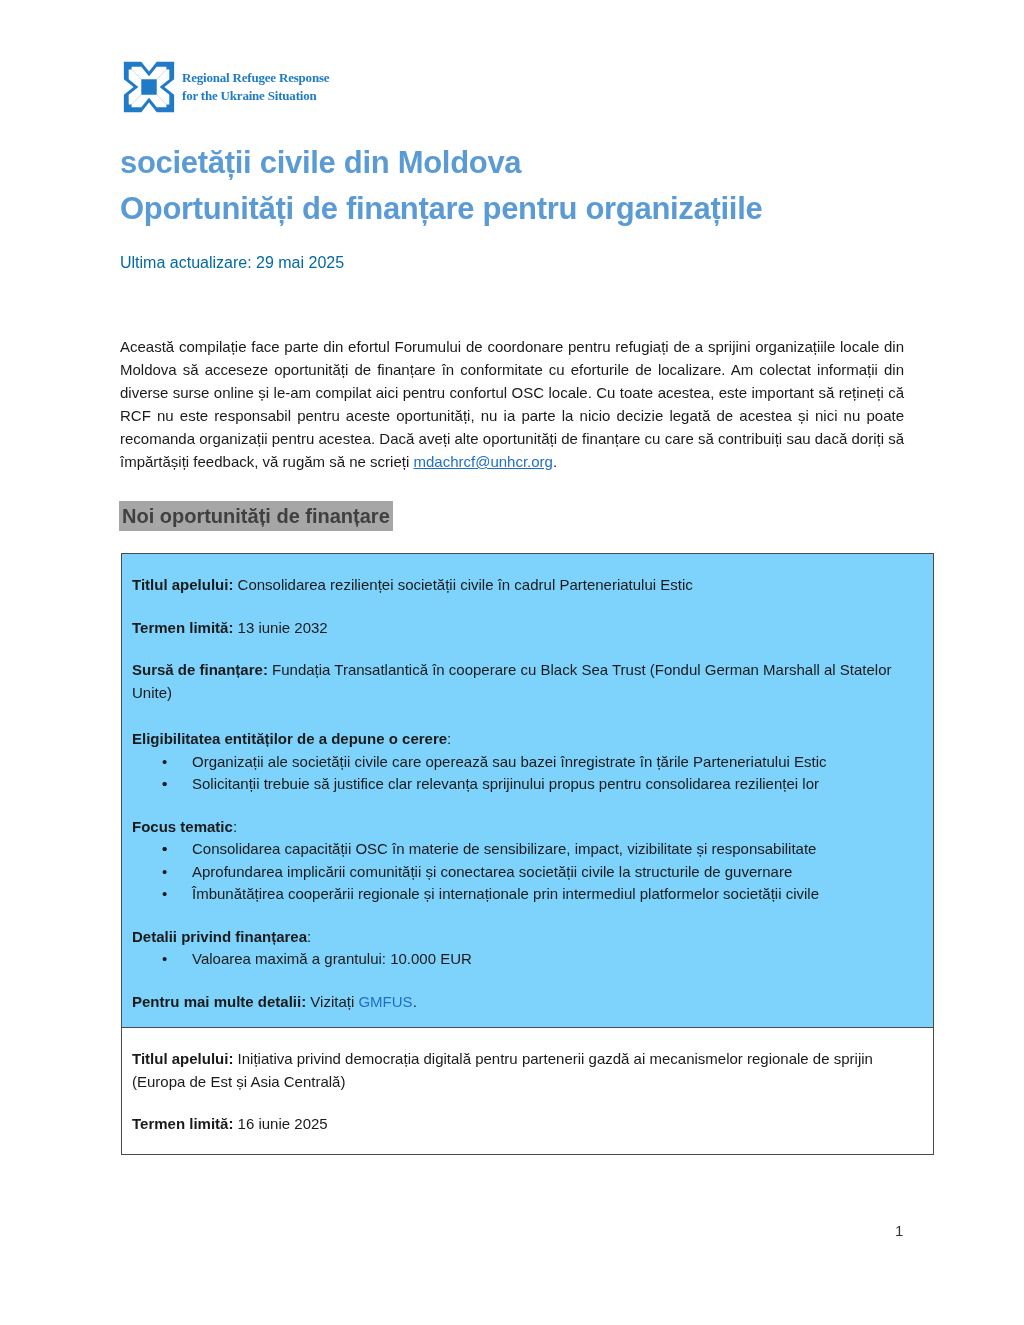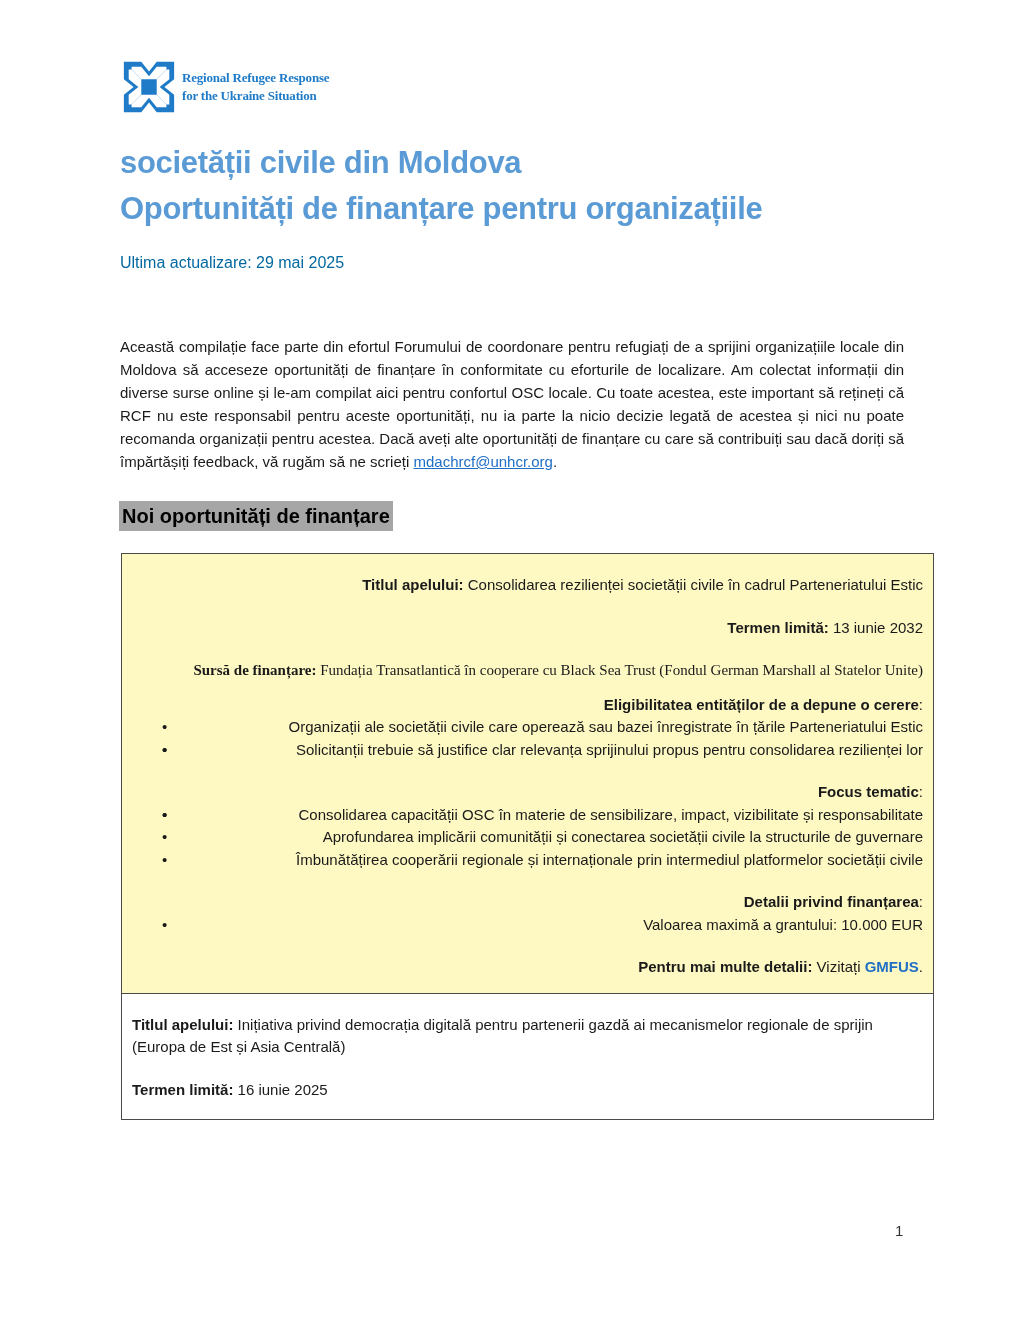--- a/index.html
+++ b/index.html
@@ -4,34 +4,34 @@
 <style>
   html, body { margin: 0; padding: 0; background: #ffffff; }
   body { width: 1024px; height: 1325px; position: relative; font-family: "Liberation Sans", "DejaVu Sans", sans-serif; color: #1a1a1a; overflow: hidden; }
   .logo { position: absolute; left: 120px; top: 58px; display: flex; align-items: center; }
   .logo svg { width: 58px; height: 58px; }
   .logo-text { margin-left: 4px; color: #1f7bc8; font-size: 13px; line-height: 18px; font-weight: bold; letter-spacing: -0.2px; font-family: Liberation Serif, serif; }
   .title { position: absolute; left: 120px; top: 140px; width: 780px; color: #5b9bd5; font-size: 31px; font-weight: bold; line-height: 46px; letter-spacing: -0.3px; }
   .updated { position: absolute; left: 120px; top: 254px; color: #0369a1; font-size: 16px; }
   .intro { position: absolute; left: 120px; top: 320px; width: 784px; font-size: 15px; line-height: 23px; text-align: justify; color: #1a1a1a; }
   .intro a { color: #1f6fc5; text-decoration: underline; }
-  .section-heading { position: absolute; left: 119px; top: 501px; background: #a6a6a6; color: #000000; font-size: 20px; font-weight: bold; padding: 1px 3px; line-height: 28px; }
+  .section-heading { position: absolute; left: 119px; top: 501px; background: #a6a6a6; color: #404040; font-size: 20px; font-weight: bold; padding: 1px 3px; line-height: 28px; }
   .box { position: absolute; left: 121px; top: 553px; width: 811px; border: 1.5px solid #4a4a4a; }
   .entry { padding: 20px 10px 14px 10px; font-size: 15px; line-height: 22.5px; border-bottom: 1.5px solid #4a4a4a; }
   .entry:last-child { border-bottom: none; }
-  .entry.blue { background: #fef9c3; text-align: right; }
+  .entry.blue { background: #7dd3fc; }
   .entry.white { background: #ffffff; padding-top: 20px; padding-bottom: 18px; }
   .field { margin: 0 0 20px 0; }
-  .field.tight { margin-bottom: 12px; font-family: Liberation Serif, serif; }
+  .field.tight { margin-bottom: 24px; }
   .field:last-child { margin-bottom: 0; }
   .label { font-weight: bold; }
   ul { margin: 0; padding: 0 0 0 60px; list-style: none; }
   li { position: relative; }
   li .bullet { position: absolute; left: -30px; top: 0; }
-  a.link { color: #1f6fc5; font-weight: bold; text-decoration: none; }
+  a.link { color: #1f6fc5; font-weight: normal; text-decoration: none; }
   .page-num { position: absolute; left: 895px; top: 1222px; font-size: 15px; color: #333; }
 </style>
 </head>
 <body>
 
 <div class="logo">
   <svg viewBox="0 0 60 60">
     <path fill="#1f7bc8" d="M4 4 L22 4 L30 14 L38 4 L56 4 L56 22 L46 30 L56 38 L56 56 L38 56 L30 46 L22 56 L4 56 L4 38 L14 30 L4 22 Z"></path>
     <path fill="#ffffff" d="M12 9 L22 9 L30 19 L38 9 L48 9 L48 12 L38 22 L30 22 L22 22 L12 12 Z"></path>
     <path fill="#ffffff" d="M12 51 L22 51 L30 41 L38 51 L48 51 L48 48 L38 38 L30 38 L22 38 L12 48 Z"></path>

